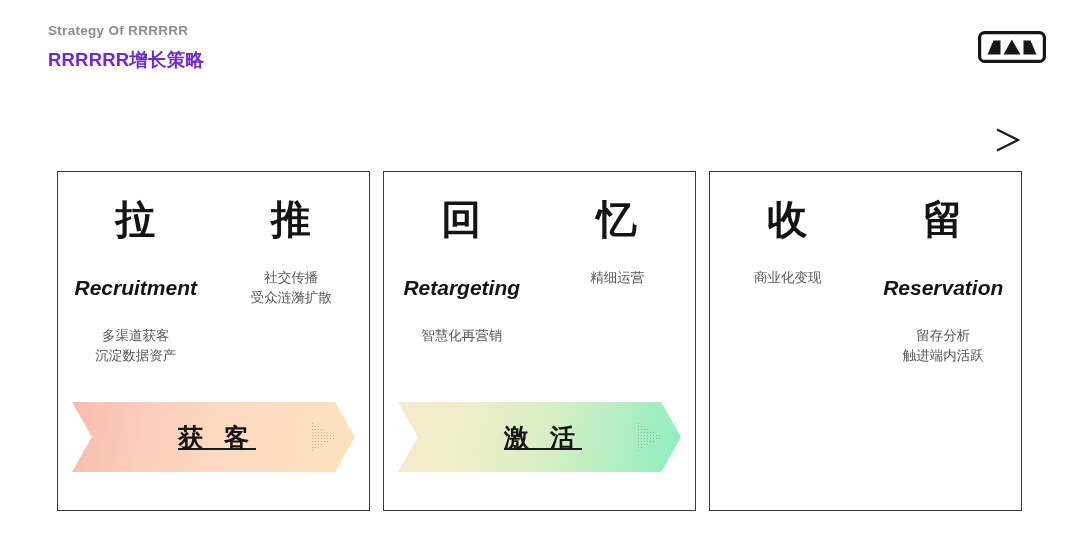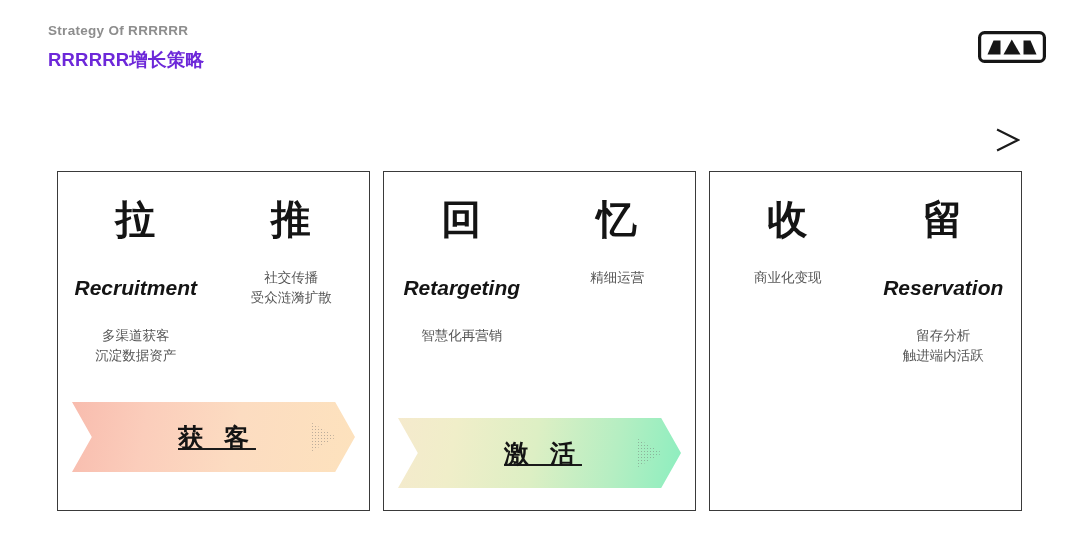--- a/index.html
+++ b/index.html
@@ -131,21 +131,21 @@
     width: 100%;
     height: 100%;
     display: flex;
     align-items: center;
     justify-content: center;
     -webkit-clip-path: polygon(0% 0%, 93% 0%, 100% 50%, 93% 100%, 0% 100%, 7% 50%);
     clip-path: polygon(0% 0%, 93% 0%, 100% 50%, 93% 100%, 0% 100%, 7% 50%);
     text-decoration: underline;
   }
   .banner-1 { background: linear-gradient(100deg, #f8bcae 0%, #fbcdbb 26%, #fcdcc1 58%, #fde2bd 100%); }
-  .banner-2 { background: linear-gradient(100deg, #f5eacd 0%, #f0eec9 20%, #ddefc4 48%, #b5eec2 76%, #8ceebf 100%); margin-top: 16px; }
+  .banner-2 { background: linear-gradient(100deg, #f5eacd 0%, #f0eec9 20%, #ddefc4 48%, #b5eec2 76%, #8ceebf 100%); }
   .banner-3 { background: linear-gradient(100deg, #d6f3ef 0%, #d8eef4 22%, #d6e2f4 50%, #b5c4ee 76%, #7b8fe0 100%); }
   .banner-label {
     font-size: 25px;
     font-weight: bold;
     color: #141414;
     letter-spacing: 7px;
     text-indent: 7px;
     position: relative;
     z-index: 2;
   }

